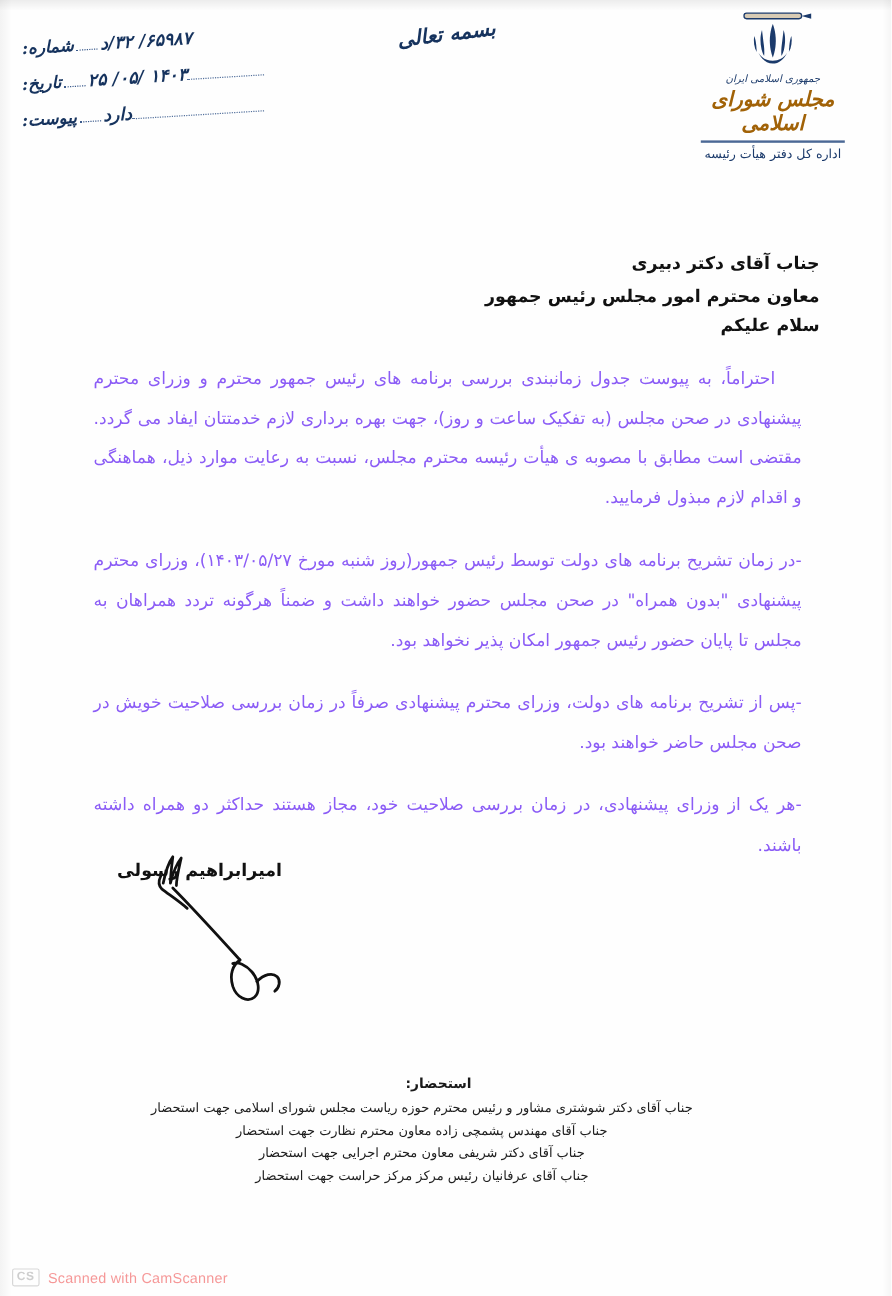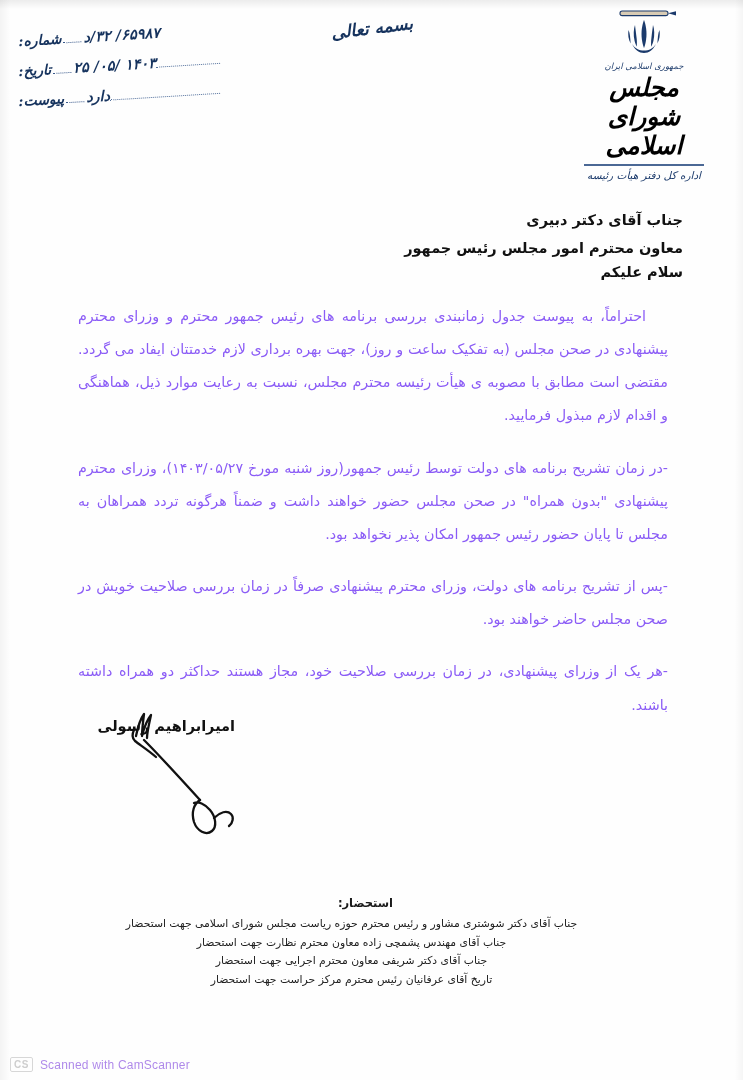--- a/index.html
+++ b/index.html
@@ -55,40 +55,39 @@
     margin: 0 auto 1px auto;
   }
   .logo-country {
     font-size: 8.5px;
     color: #22406f;
     letter-spacing: 0px;
     margin-top: -2px;
     font-style: italic;
   }
   .logo-main {
-    font-size: 25px;
-    font-weight: bold;
-    color: #000000;
+    font-size: 17px;
+    font-weight: bold;
+    color: #a16207;
     line-height: 1.15;
     margin-top: 3px;
     font-family: "DejaVu Serif", "Liberation Serif", serif;
     font-style: italic;
     letter-spacing: -1px;
   }
   .logo-rule {
     width: 120px;
     height: 2px;
     background: #2b4d82;
     margin: 4px auto 3px auto;
     opacity: .85;
   }
   .logo-dept {
     font-size: 10.5px;
     color: #1b3a6b;
-    font-style: italic;
     font-family: "DejaVu Serif", "Liberation Serif", serif;
   }
 
   .basmala {
     position: absolute;
     left: 0; right: 0;
     top: 18px;
     margin: 0 auto;
     width: 140px;
     text-align: center;
@@ -257,21 +256,21 @@
     border-radius: 2px;
     color: #a7a7a7;
     font-size: 10px;
     font-weight: bold;
     padding: 1px 3px;
     letter-spacing: .5px;
     line-height: 1.15;
     font-family: "Liberation Sans", sans-serif;
   }
   .cs-text {
-    color: #6d28d9;
+    color: #ef4444;
     font-size: 12px;
     font-family: "Liberation Sans", sans-serif;
     letter-spacing: .2px;
   }
 </style>
 </head>
 <body>
 
 <div class="page">
 
@@ -345,21 +344,21 @@
         <path d="M96 118 C102 112 109 110 113 114 C116 117 115 123 111 126"></path>
       </g>
     </svg>
   </div>
 
   <div class="cc-block">
     <div class="cc-title">استحضار:</div>
     <div class="cc-item">جناب آقای دکتر شوشتری مشاور و رئیس محترم حوزه ریاست مجلس شورای اسلامی جهت استحضار</div>
     <div class="cc-item">جناب آقای مهندس پشمچی زاده معاون محترم نظارت جهت استحضار</div>
     <div class="cc-item">جناب آقای دکتر شریفی معاون محترم اجرایی جهت استحضار</div>
-    <div class="cc-item">تاریخ آقای عرفانیان رئیس محترم مرکز حراست جهت استحضار</div>
+    <div class="cc-item">جناب آقای عرفانیان رئیس مرکز مرکز حراست جهت استحضار</div>
   </div>
 
   <div class="camscanner">
     <span class="cs-badge">CS</span>
     <span class="cs-text">Scanned with CamScanner</span>
   </div>
 
 </div>
 
 </body></html>

